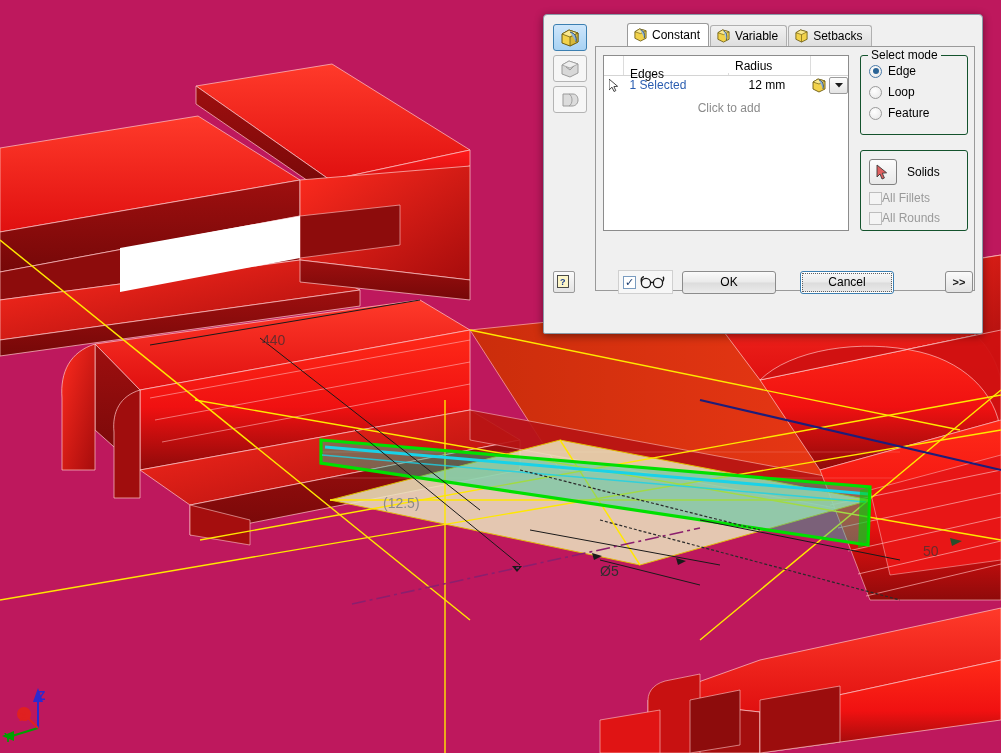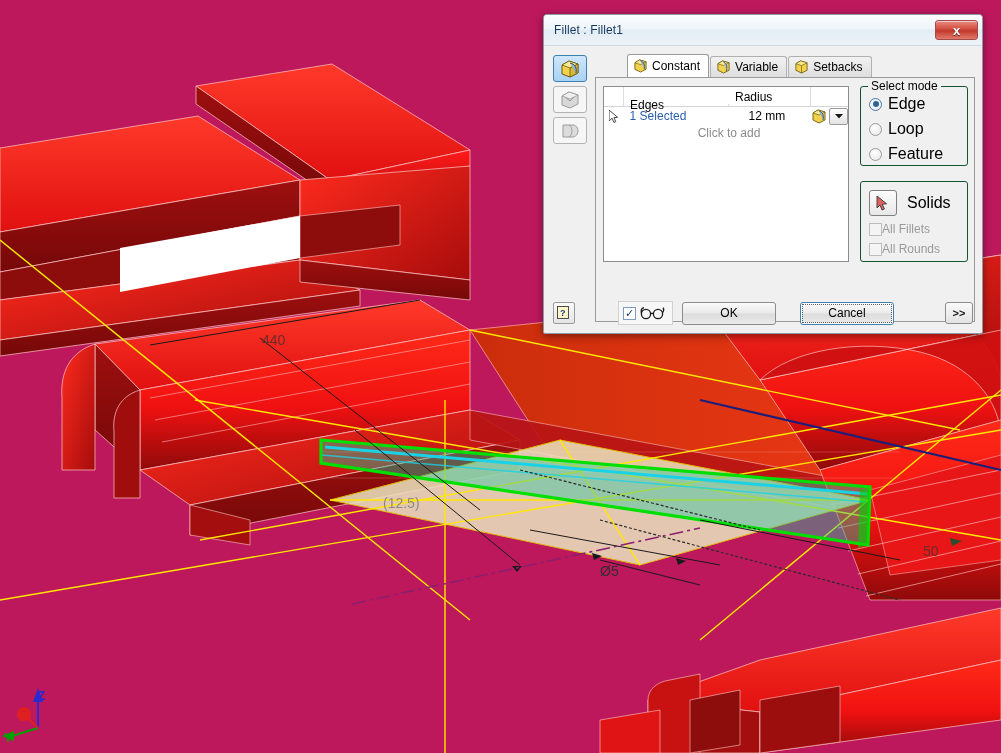--- a/index.html
+++ b/index.html
@@ -149,21 +149,21 @@
   .mini-btn {
     width: 19px; height: 17px;
     border: 1px solid #9c9c9c; border-radius: 2px;
     background: linear-gradient(to bottom,#fdfdfd,#e4e4e4);
     display: flex; align-items: center; justify-content: center;
     cursor: pointer;
   }
   .mini-btn.flat { border: none; background: transparent; }
   .click-to-add {
     text-align: center; color: #8b8b8b; font-size: 12px;
-    padding-left: 6px; margin-top: 1px;
+    padding-left: 6px; margin-top: 7px;
   }
 
   
   .groupbox {
     position: absolute;
     border: 1px solid #14532d;
     border-radius: 3px;
     background: transparent;
   }
   .groupbox > legend, .gb-title {
@@ -180,21 +180,21 @@
     width: 13px; height: 13px; border-radius: 50%;
     border: 1px solid #9a9a9a;
     background: radial-gradient(circle at 40% 35%, #ffffff, #e5e5e5);
     display: flex; align-items: center; justify-content: center;
   }
   .radio.checked { border-color: #4a7aa8; }
   .radio.checked::after {
     content: ""; width: 6px; height: 6px; border-radius: 50%;
     background: #2a6496;
   }
-  .radio-label { font-size: 16px; color: #000; }
+  .radio-label { font-size: 12px; color: #000; }
 
   .solid-row { display: flex; align-items: center; gap: 10px; padding-left: 8px; margin-top: 6px; }
   .solid-btn {
     width: 28px; height: 26px;
     border: 1px solid #808080; border-radius: 3px;
     background: linear-gradient(to bottom,#fcfcfc,#e8e8e8);
     display: flex; align-items: center; justify-content: center;
     cursor: pointer;
   }
   .chk-row { display: flex; align-items: center; padding-left: 8px; margin-top: 6px; }
@@ -423,24 +423,20 @@
         <circle cx="-14" cy="-14" r="7" fill="#e02020"></circle>
       </g>
       <text class="axis-label" x="38" y="700" fill="#2a2ad0">Z</text>
       <text class="axis-label" x="19" y="721" fill="#e02020">X</text>
       <text class="axis-label" x="4" y="742" fill="#00a000">Y</text>
     </svg>
   </div>
 
   <div id="fillet-dialog">
 
-    <div class="titlebar">
-      <span class="title-text">Fillet : Fillet1</span>
-      <div class="close-btn">x</div>
-    </div>
 
     <div class="dialog-body">
 
       <div class="mode-col">
         <div class="mode-btn active">
           <svg width="20" height="18" viewBox="0 0 20 18">
             <path d="M2,5 L9,1 L18,4 L18,13 L10,17 L2,14 Z" fill="#f2d24a" stroke="#6b5a10" stroke-width="1"></path>
             <path d="M9,1 L18,4 L10,8 L2,5 Z" fill="#fae98f" stroke="#6b5a10" stroke-width="0.8"></path>
             <path d="M10,8 L18,4 L18,13 L10,17 Z" fill="#d8b93a" stroke="#6b5a10" stroke-width="0.8"></path>
             <path d="M10,3 C15,4 17,8 16,13" fill="#8fb4d8" stroke="#2b4a6b" stroke-width="1"></path>

